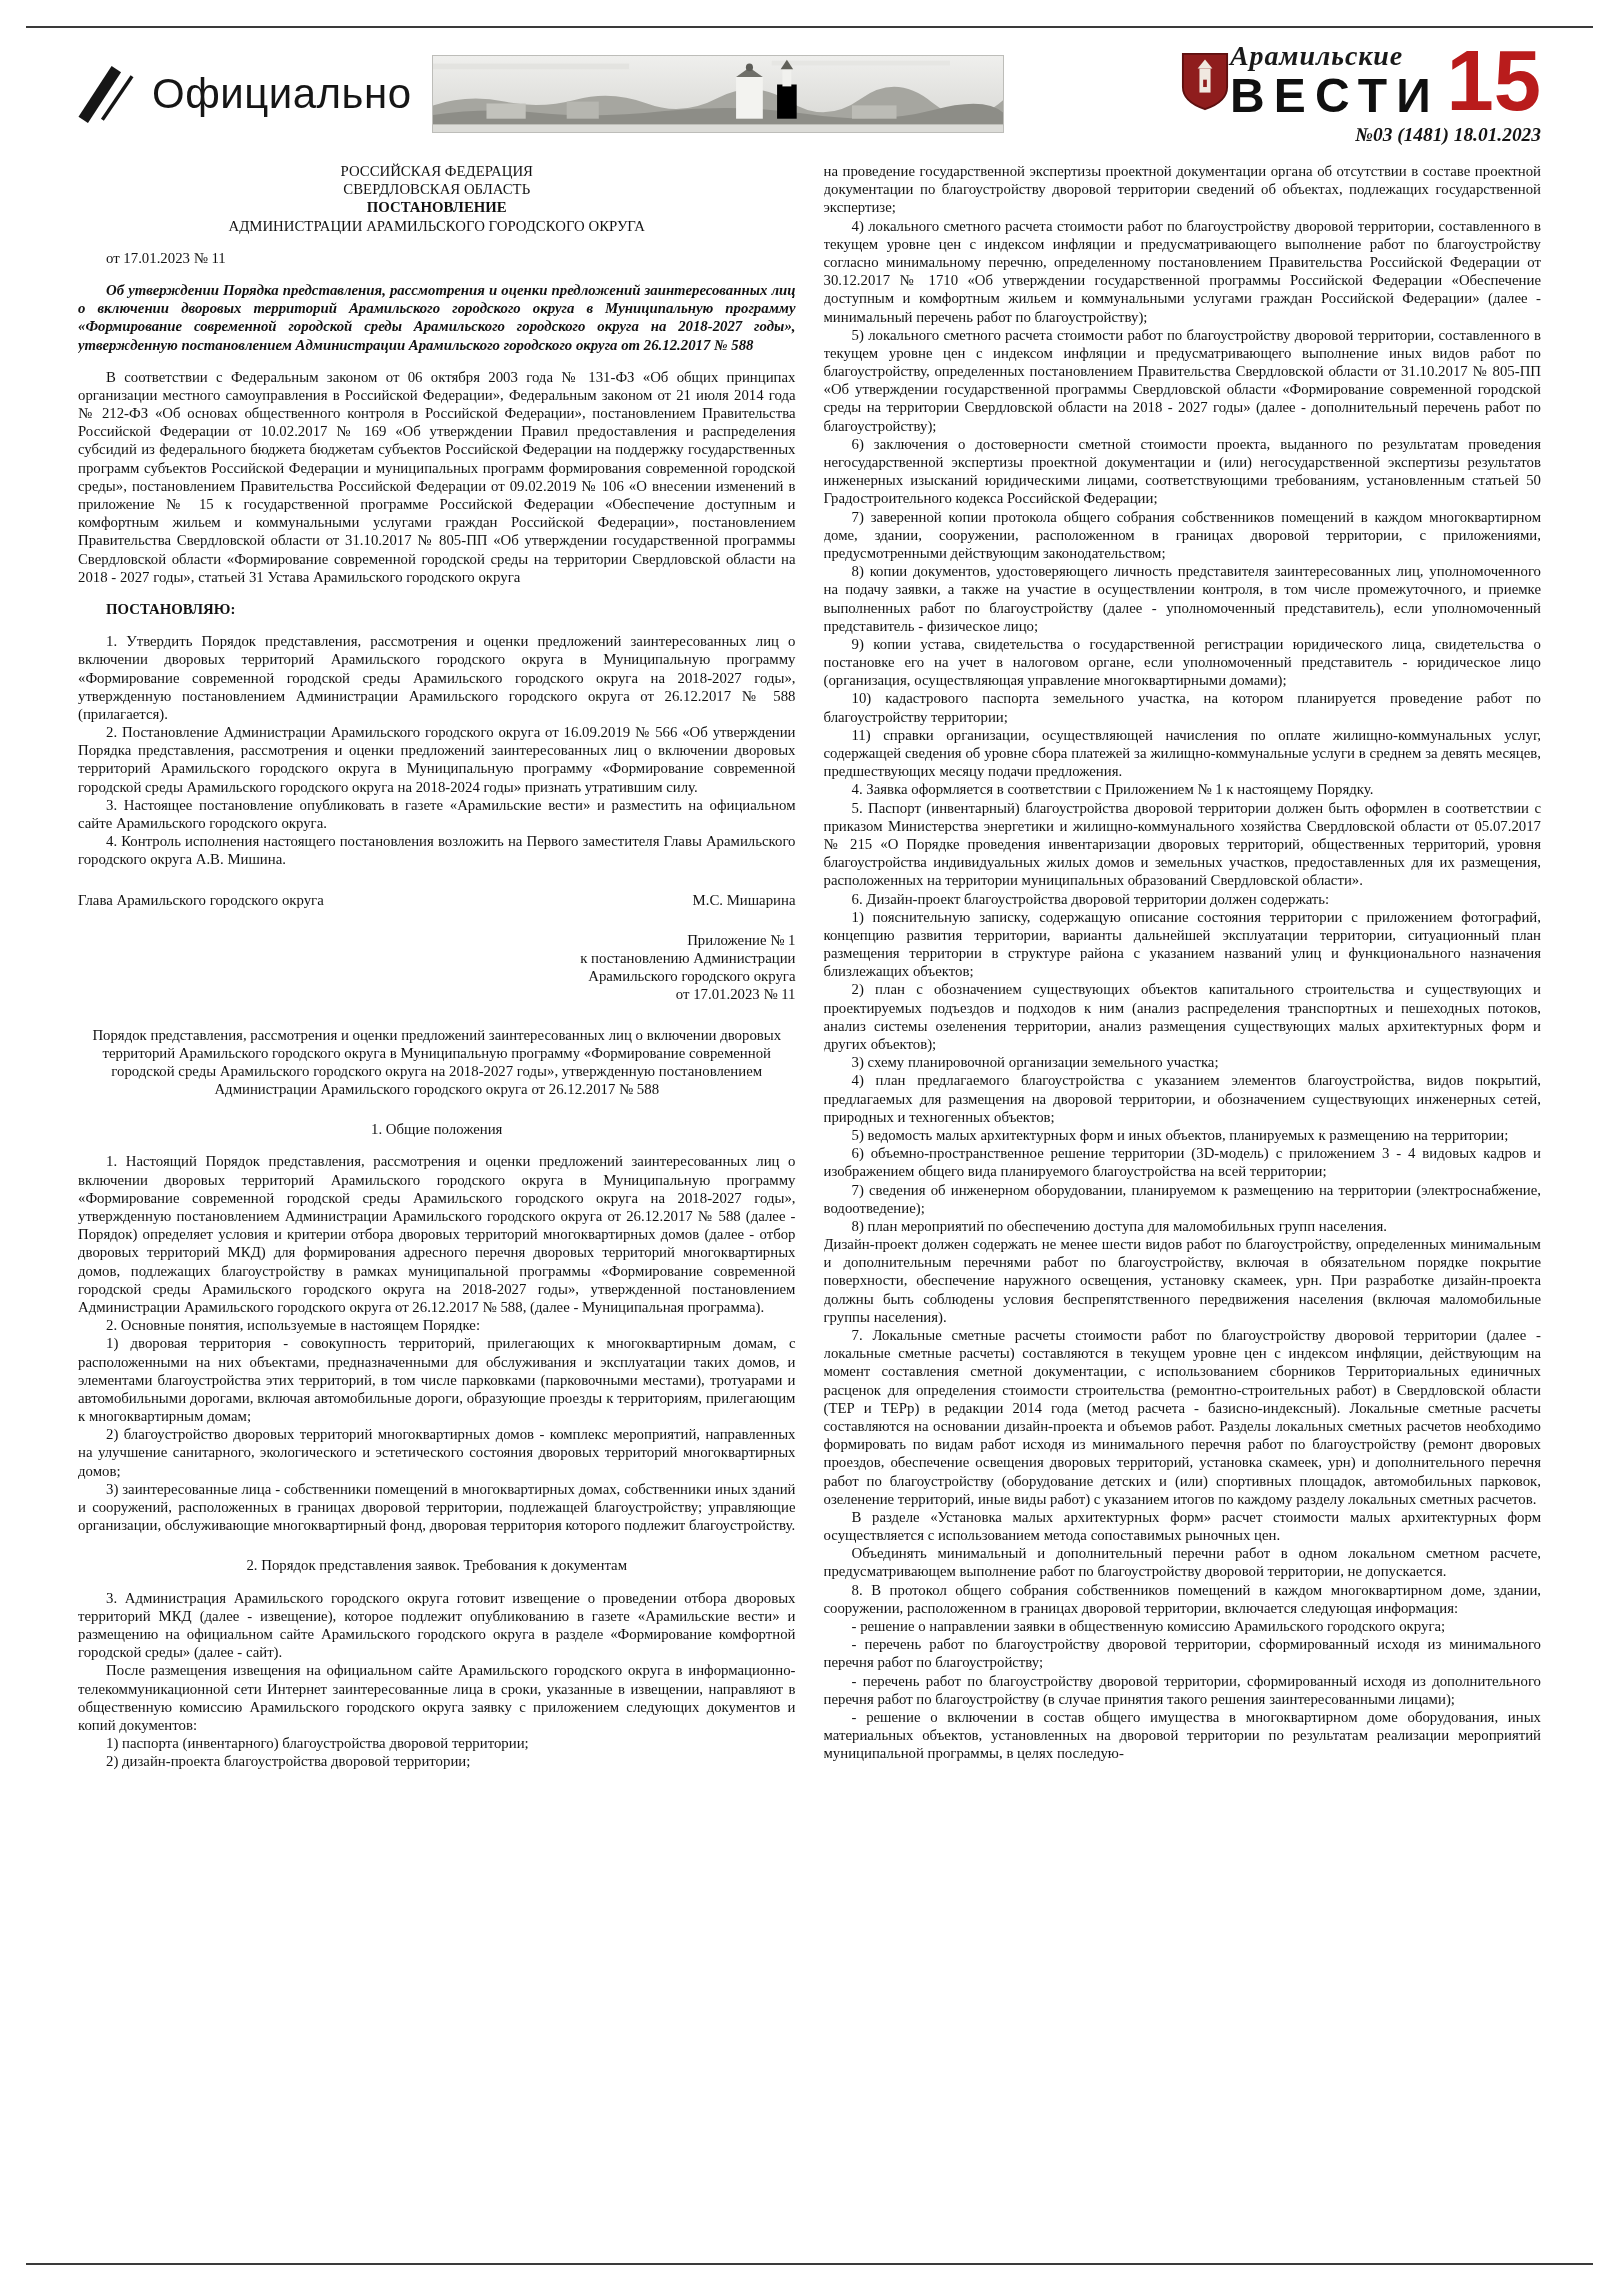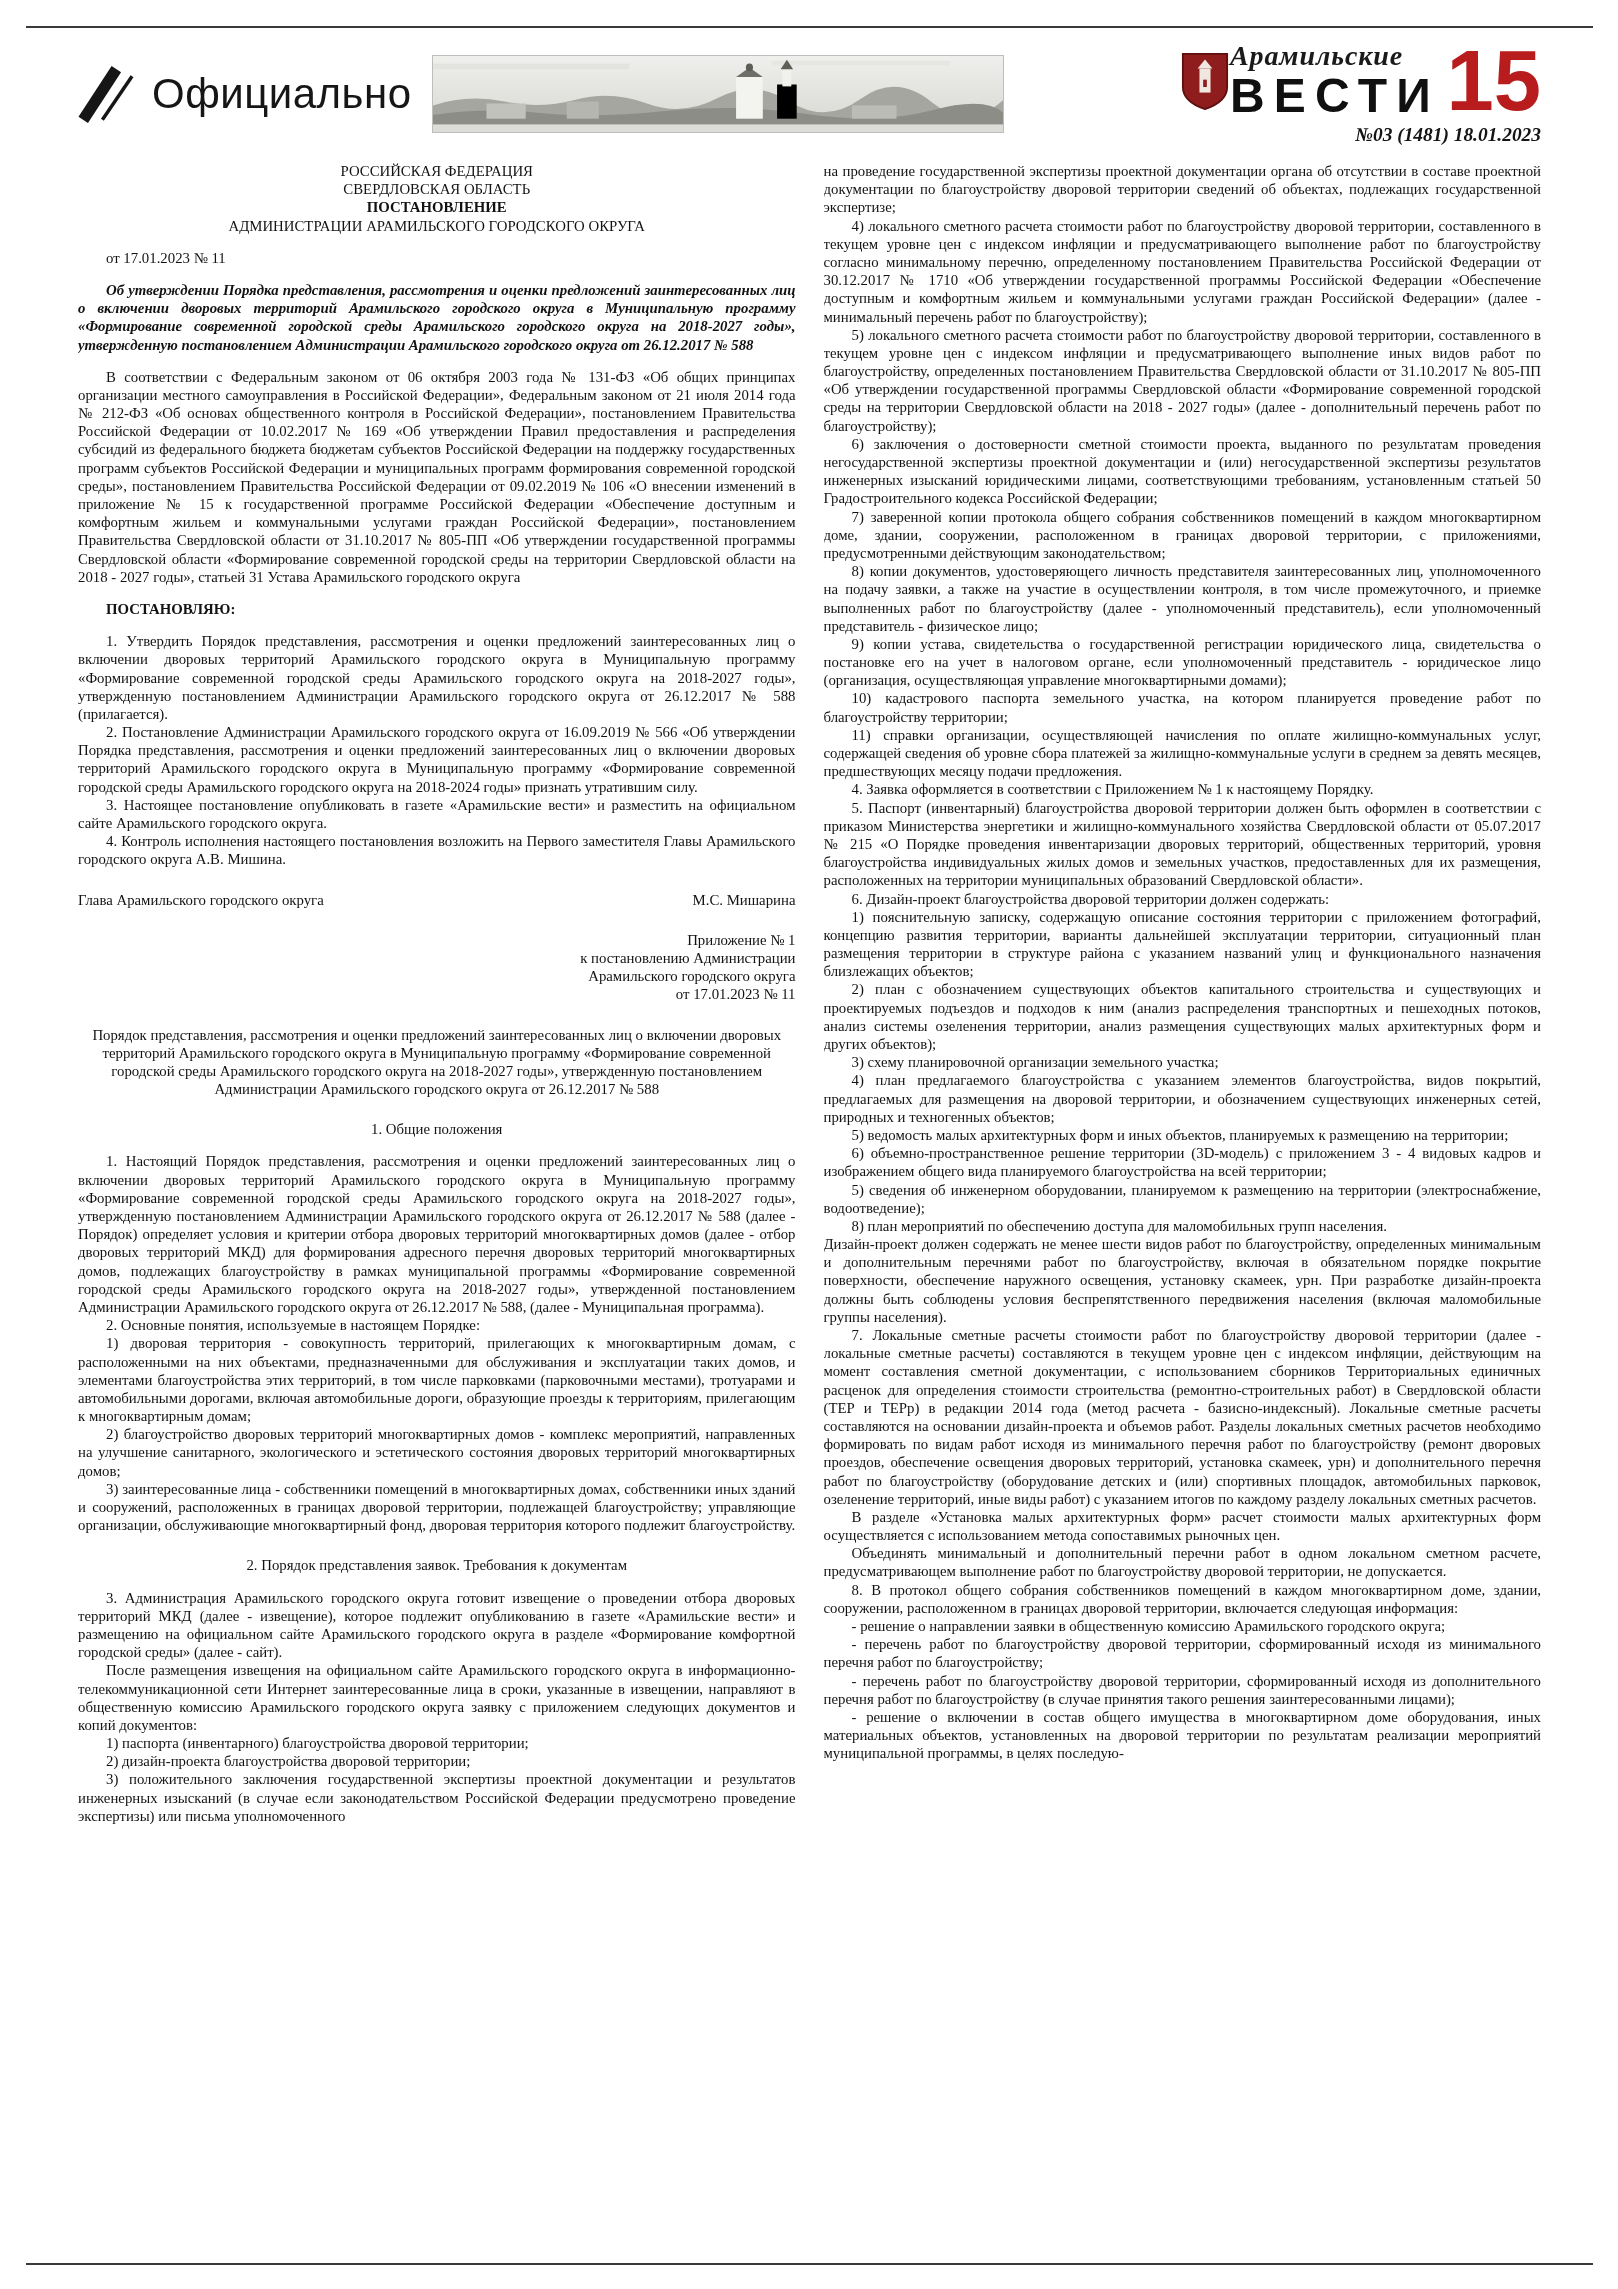--- a/index.html
+++ b/index.html
@@ -164,42 +164,41 @@
         <p class="blk j sp">1. Настоящий Порядок представления, рассмотрения и оценки предложений заинтересованных лиц о включении дворовых территорий Арамильского городского округа в Муниципальную программу «Формирование современной городской среды Арамильского городского округа на 2018-2027 годы», утвержденную постановлением Администрации Арамильского городского округа от 26.12.2017 № 588 (далее - Порядок) определяет условия и критерии отбора дворовых территорий многоквартирных домов (далее - отбор дворовых территорий МКД) для формирования адресного перечня дворовых территорий многоквартирных домов, подлежащих благоустройству в рамках муниципальной программы «Формирование современной городской среды Арамильского городского округа на 2018-2027 годы», утвержденной постановлением Администрации Арамильского городского округа от 26.12.2017 № 588, (далее - Муниципальная программа).</p>
         <p class="blk j">2. Основные понятия, используемые в настоящем Порядке:</p>
         <p class="blk j">1) дворовая территория - совокупность территорий, прилегающих к многоквартирным домам, с расположенными на них объектами, предназначенными для обслуживания и эксплуатации таких домов, и элементами благоустройства этих территорий, в том числе парковками (парковочными местами), тротуарами и автомобильными дорогами, включая автомобильные дороги, образующие проезды к территориям, прилегающим к многоквартирным домам;</p>
         <p class="blk j">2) благоустройство дворовых территорий многоквартирных домов - комплекс мероприятий, направленных на улучшение санитарного, экологического и эстетического состояния дворовых территорий многоквартирных домов;</p>
         <p class="blk j">3) заинтересованные лица - собственники помещений в многоквартирных домах, собственники иных зданий и сооружений, расположенных в границах дворовой территории, подлежащей благоустройству; управляющие организации, обслуживающие многоквартирный фонд, дворовая территория которого подлежит благоустройству.</p>
         <p class="blk c sp2">2. Порядок представления заявок. Требования к документам</p>
         <p class="blk j sp">3. Администрация Арамильского городского округа готовит извещение о проведении отбора дворовых территорий МКД (далее - извещение), которое подлежит опубликованию в газете «Арамильские вести» и размещению на официальном сайте Арамильского городского округа в разделе «Формирование комфортной городской среды» (далее - сайт).</p>
         <p class="blk j">После размещения извещения на официальном сайте Арамильского городского округа в информационно-телекоммуникационной сети Интернет заинтересованные лица в сроки, указанные в извещении, направляют в общественную комиссию Арамильского городского округа заявку с приложением следующих документов и копий документов:</p>
         <p class="blk j">1) паспорта (инвентарного) благоустройства дворовой территории;</p>
         <p class="blk j">2) дизайн-проекта благоустройства дворовой территории;</p>
-        <p class="blk j">3) положительного заключения государственной экспертизы проектной документации и результатов инженерных изысканий (в случае если законодательством Российской Федерации предусмотрено проведение экспертизы) или письма уполномоченного</p>
       </section>
     <section class="col">
         <p class="blk jn">на проведение государственной экспертизы проектной документации органа об отсутствии в составе проектной документации по благоустройству дворовой территории сведений об объектах, подлежащих государственной экспертизе;</p>
         <p class="blk j">4) локального сметного расчета стоимости работ по благоустройству дворовой территории, составленного в текущем уровне цен с индексом инфляции и предусматривающего выполнение работ по благоустройству согласно минимальному перечню, определенному постановлением Правительства Российской Федерации от 30.12.2017 № 1710 «Об утверждении государственной программы Российской Федерации «Обеспечение доступным и комфортным жильем и коммунальными услугами граждан Российской Федерации» (далее - минимальный перечень работ по благоустройству);</p>
         <p class="blk j">5) локального сметного расчета стоимости работ по благоустройству дворовой территории, составленного в текущем уровне цен с индексом инфляции и предусматривающего выполнение иных видов работ по благоустройству, определенных постановлением Правительства Свердловской области от 31.10.2017 № 805-ПП «Об утверждении государственной программы Свердловской области «Формирование современной городской среды на территории Свердловской области на 2018 - 2027 годы» (далее - дополнительный перечень работ по благоустройству);</p>
         <p class="blk j">6) заключения о достоверности сметной стоимости проекта, выданного по результатам проведения негосударственной экспертизы проектной документации и (или) негосударственной экспертизы результатов инженерных изысканий юридическими лицами, соответствующими требованиям, установленным статьей 50 Градостроительного кодекса Российской Федерации;</p>
         <p class="blk j">7) заверенной копии протокола общего собрания собственников помещений в каждом многоквартирном доме, здании, сооружении, расположенном в границах дворовой территории, с приложениями, предусмотренными действующим законодательством;</p>
         <p class="blk j">8) копии документов, удостоверяющего личность представителя заинтересованных лиц, уполномоченного на подачу заявки, а также на участие в осуществлении контроля, в том числе промежуточного, и приемке выполненных работ по благоустройству (далее - уполномоченный представитель), если уполномоченный представитель - физическое лицо;</p>
         <p class="blk j">9) копии устава, свидетельства о государственной регистрации юридического лица, свидетельства о постановке его на учет в налоговом органе, если уполномоченный представитель - юридическое лицо (организация, осуществляющая управление многоквартирными домами);</p>
         <p class="blk j">10) кадастрового паспорта земельного участка, на котором планируется проведение работ по благоустройству территории;</p>
         <p class="blk j">11) справки организации, осуществляющей начисления по оплате жилищно-коммунальных услуг, содержащей сведения об уровне сбора платежей за жилищно-коммунальные услуги в среднем за девять месяцев, предшествующих месяцу подачи предложения.</p>
         <p class="blk j">4. Заявка оформляется в соответствии с Приложением № 1 к настоящему Порядку.</p>
         <p class="blk j">5. Паспорт (инвентарный) благоустройства дворовой территории должен быть оформлен в соответствии с приказом Министерства энергетики и жилищно-коммунального хозяйства Свердловской области от 05.07.2017 № 215 «О Порядке проведения инвентаризации дворовых территорий, общественных территорий, уровня благоустройства индивидуальных жилых домов и земельных участков, предоставленных для их размещения, расположенных на территории муниципальных образований Свердловской области».</p>
         <p class="blk j">6. Дизайн-проект благоустройства дворовой территории должен содержать:</p>
         <p class="blk j">1) пояснительную записку, содержащую описание состояния территории с приложением фотографий, концепцию развития территории, варианты дальнейшей эксплуатации территории, ситуационный план размещения территории в структуре района с указанием названий улиц и функционального назначения близлежащих объектов;</p>
         <p class="blk j">2) план с обозначением существующих объектов капитального строительства и существующих и проектируемых подъездов и подходов к ним (анализ распределения транспортных и пешеходных потоков, анализ системы озеленения территории, анализ размещения существующих малых архитектурных форм и других объектов);</p>
         <p class="blk j">3) схему планировочной организации земельного участка;</p>
         <p class="blk j">4) план предлагаемого благоустройства с указанием элементов благоустройства, видов покрытий, предлагаемых для размещения на дворовой территории, и обозначением существующих инженерных сетей, природных и техногенных объектов;</p>
         <p class="blk j">5) ведомость малых архитектурных форм и иных объектов, планируемых к размещению на территории;</p>
         <p class="blk j">6) объемно-пространственное решение территории (3D-модель) с приложением 3 - 4 видовых кадров и изображением общего вида планируемого благоустройства на всей территории;</p>
-        <p class="blk j">5) сведения об инженерном оборудовании, планируемом к размещению на территории (электроснабжение, водоотведение);</p>
+        <p class="blk j">7) сведения об инженерном оборудовании, планируемом к размещению на территории (электроснабжение, водоотведение);</p>
         <p class="blk j">8) план мероприятий по обеспечению доступа для маломобильных групп населения.</p>
         <p class="blk jn">Дизайн-проект должен содержать не менее шести видов работ по благоустройству, определенных минимальным и дополнительным перечнями работ по благоустройству, включая в обязательном порядке покрытие поверхности, обеспечение наружного освещения, установку скамеек, урн. При разработке дизайн-проекта должны быть соблюдены условия беспрепятственного передвижения населения (включая маломобильные группы населения).</p>
         <p class="blk j">7. Локальные сметные расчеты стоимости работ по благоустройству дворовой территории (далее - локальные сметные расчеты) составляются в текущем уровне цен с индексом инфляции, действующим на момент составления сметной документации, с использованием сборников Территориальных единичных расценок для определения стоимости строительства (ремонтно-строительных работ) в Свердловской области (ТЕР и ТЕРр) в редакции 2014 года (метод расчета - базисно-индексный). Локальные сметные расчеты составляются на основании дизайн-проекта и объемов работ. Разделы локальных сметных расчетов необходимо формировать по видам работ исходя из минимального перечня работ по благоустройству (ремонт дворовых проездов, обеспечение освещения дворовых территорий, установка скамеек, урн) и дополнительного перечня работ по благоустройству (оборудование детских и (или) спортивных площадок, автомобильных парковок, озеленение территорий, иные виды работ) с указанием итогов по каждому разделу локальных сметных расчетов.</p>
         <p class="blk j">В разделе «Установка малых архитектурных форм» расчет стоимости малых архитектурных форм осуществляется с использованием метода сопоставимых рыночных цен.</p>
         <p class="blk j">Объединять минимальный и дополнительный перечни работ в одном локальном сметном расчете, предусматривающем выполнение работ по благоустройству дворовой территории, не допускается.</p>
         <p class="blk j">8. В протокол общего собрания собственников помещений в каждом многоквартирном доме, здании, сооружении, расположенном в границах дворовой территории, включается следующая информация:</p>
         <p class="blk j">- решение о направлении заявки в общественную комиссию Арамильского городского округа;</p>
         <p class="blk j">- перечень работ по благоустройству дворовой территории, сформированный исходя из минимального перечня работ по благоустройству;</p>
         <p class="blk j">- перечень работ по благоустройству дворовой территории, сформированный исходя из дополнительного перечня работ по благоустройству (в случае принятия такого решения заинтересованными лицами);</p>
         <p class="blk j">- решение о включении в состав общего имущества в многоквартирном доме оборудования, иных материальных объектов, установленных на дворовой территории по результатам реализации мероприятий муниципальной программы, в целях последую-</p>

